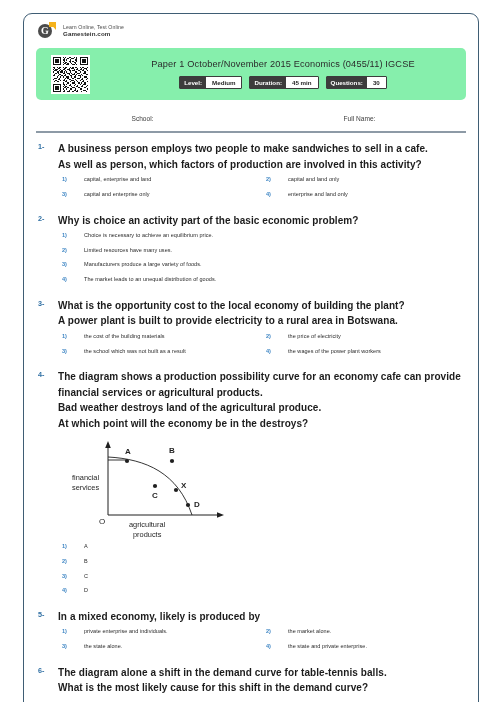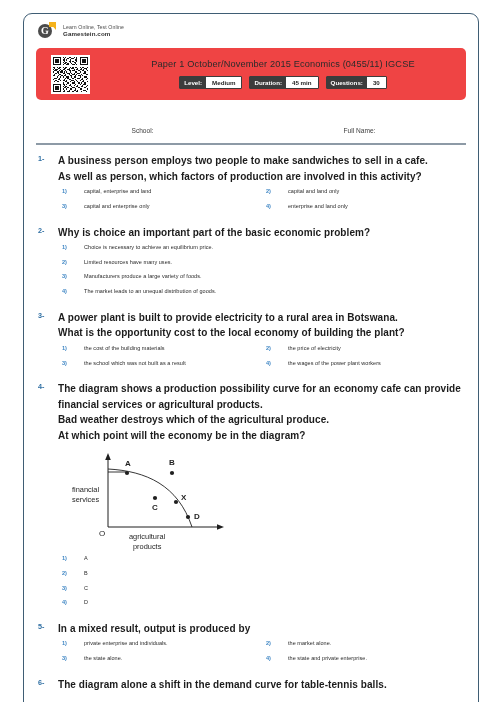--- a/index.html
+++ b/index.html
@@ -63,23 +63,23 @@
     background: #f5b21a;
     clip-path: polygon(0 0, 100% 0, 100% 100%, 62% 62%, 0 62%);
   }
   .brand-text { line-height: 1.25; }
   .brand-line1 { font-size: 5.2px; color: #4a4a4a; letter-spacing: .1px; }
   .brand-line2 { font-size: 6.2px; color: #2f2f2f; font-weight: bold; letter-spacing: .1px; }
 
   
   .exam-band {
     position: relative;
-    margin: 2px 2px 16px 2px;
+    margin: 2px 2px 4px 2px;
     height: 52px;
-    background: #ef4444;
+    background: #86efac;
     border-radius: 5px;
     display: flex;
     align-items: center;
   }
   .qr {
     position: absolute;
     left: 15px; top: 7px;
     width: 39px; height: 39px;
     background: #ffffff;
     padding: 2px;
@@ -476,21 +476,21 @@
                 <span class="on">4)</span>
                 <span class="ot">enterprise and land only</span>
               </div>
             </div>
           </div>
         </div>
 
         <div class="q">
           <div class="qnum">2-</div>
           <div class="qbody">
-            <div class="stem">Why is choice an important part of the basic economic problem?</div>
+            <div class="stem">Why is choice an activity part of the basic economic problem?</div>
             <div class="options one-col">
               <div class="opt">
                 <span class="on">1)</span>
                 <span class="ot">Choice is necessary to achieve an equilibrium price.</span>
               </div>
               <div class="opt">
                 <span class="on">2)</span>
                 <span class="ot">Limited resources have many uses.</span>
               </div>
               <div class="opt">
@@ -501,22 +501,22 @@
                 <span class="on">4)</span>
                 <span class="ot">The market leads to an unequal distribution of goods.</span>
               </div>
             </div>
           </div>
         </div>
 
         <div class="q">
           <div class="qnum">3-</div>
           <div class="qbody">
+            <div class="stem">What is the opportunity cost to the local economy of building the plant?</div>
             <div class="stem">A power plant is built to provide electricity to a rural area in Botswana.</div>
-            <div class="stem">What is the opportunity cost to the local economy of building the plant?</div>
             <div class="options">
               <div class="opt">
                 <span class="on">1)</span>
                 <span class="ot">the cost of the building materials</span>
               </div>
               <div class="opt">
                 <span class="on">2)</span>
                 <span class="ot">the price of electricity</span>
               </div>
               <div class="opt">
@@ -528,22 +528,22 @@
                 <span class="ot">the wages of the power plant workers</span>
               </div>
             </div>
           </div>
         </div>
 
         <div class="q">
           <div class="qnum">4-</div>
           <div class="qbody">
             <div class="stem">The diagram shows a production possibility curve for an economy cafe can provide financial services or agricultural products.</div>
-            <div class="stem">Bad weather destroys which of the agricultural produce.</div>
-            <div class="stem">At which point will the economy be in the diagram?</div>
+            <div class="stem">Bad weather destroys land of the agricultural produce.</div>
+            <div class="stem">At which point will the economy be in the destroys?</div>
 
             <div class="figure">
               <svg width="190" height="102" viewBox="0 0 190 102" aria-hidden="true">
 
                 <line x1="36" y1="10" x2="36" y2="78" stroke="#1f1f1f" stroke-width="1"></line>
                 <polygon points="36,4 33.2,11 38.8,11" fill="#1f1f1f"></polygon>
                 <line x1="36" y1="78" x2="146" y2="78" stroke="#1f1f1f" stroke-width="1"></line>
                 <polygon points="152,78 145,75.2 145,80.8" fill="#1f1f1f"></polygon>
 
                 <line x1="36" y1="23" x2="55" y2="23" stroke="#1f1f1f" stroke-width="0.9"></line>
@@ -588,21 +588,21 @@
                 <span class="on">4)</span>
                 <span class="ot">D</span>
               </div>
             </div>
           </div>
         </div>
 
         <div class="q">
           <div class="qnum">5-</div>
           <div class="qbody">
-            <div class="stem">In a mixed result, output is produced by</div>
+            <div class="stem">In a mixed economy, likely is produced by</div>
             <div class="options">
               <div class="opt">
                 <span class="on">1)</span>
                 <span class="ot">private enterprise and individuals.</span>
               </div>
               <div class="opt">
                 <span class="on">2)</span>
                 <span class="ot">the market alone.</span>
               </div>
               <div class="opt">
@@ -614,19 +614,20 @@
                 <span class="ot">the state and private enterprise.</span>
               </div>
             </div>
           </div>
         </div>
 
         <div class="q">
           <div class="qnum">6-</div>
           <div class="qbody">
             <div class="stem">The diagram alone a shift in the demand curve for table-tennis balls.</div>
+            <div class="stem">What is the most likely cause for this shift in the demand curve?</div>
           </div>
         </div>
 
       </div>
     </div>
   </div>
 </div>
 
 </body></html>

